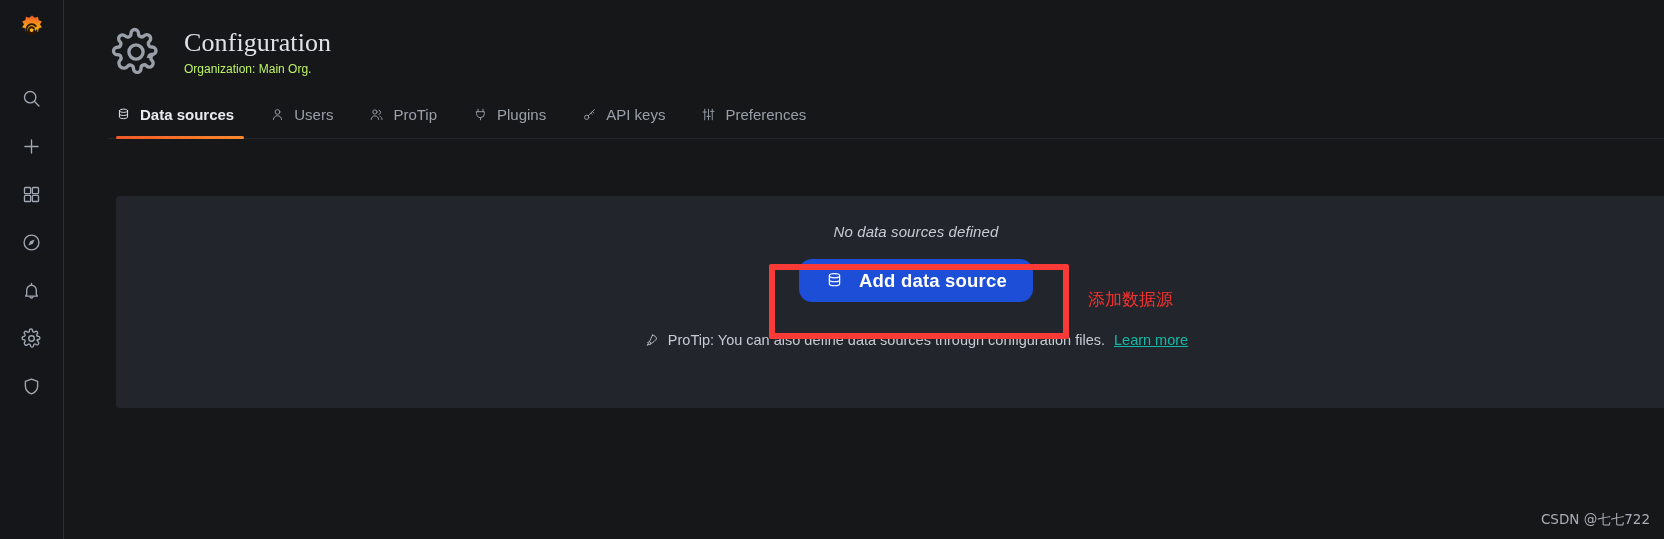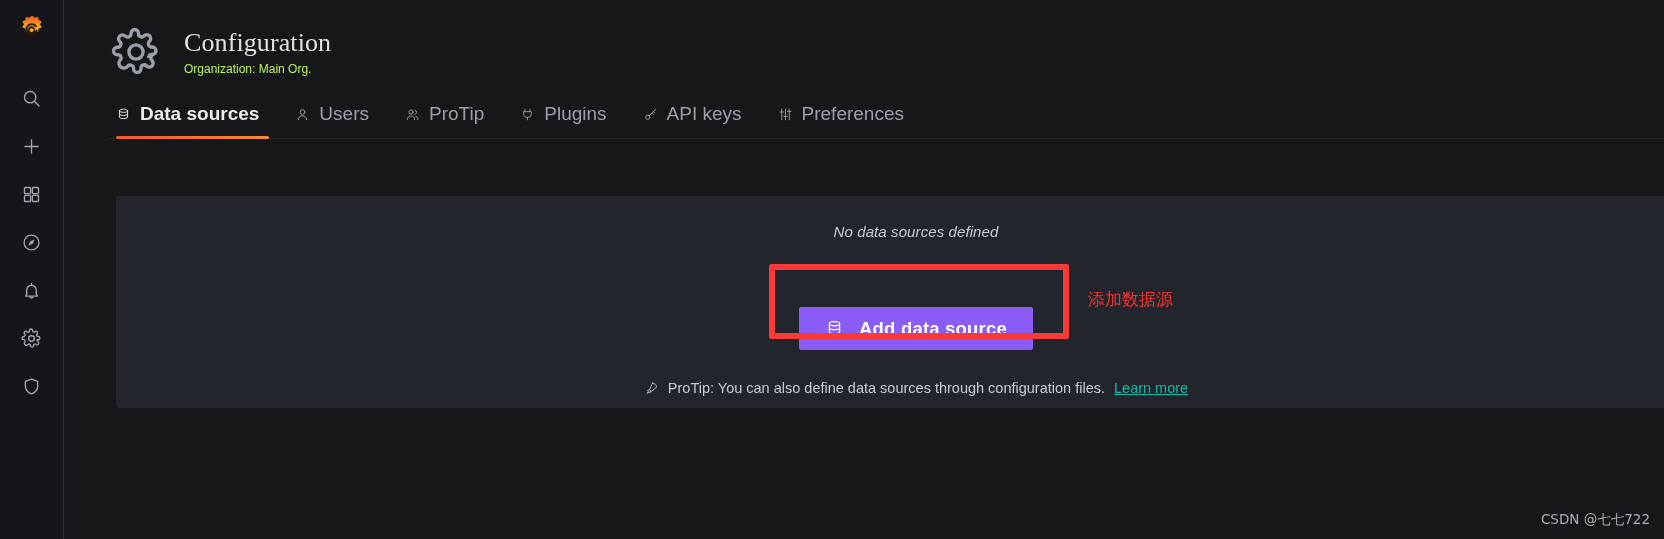--- a/index.html
+++ b/index.html
@@ -58,21 +58,21 @@
   
   .tabs {
     display: flex; align-items: flex-end; gap: 0;
     margin-top: 22px; height: 37px;
     border-bottom: 1px solid #23262b;
     width: calc(100% - 0px);
   }
   .tab {
     display: flex; align-items: center; gap: 9px;
     padding: 0 18px 11px 18px;
-    font-size: 19px; color: #9aa0aa; cursor: pointer;
+    font-size: 15px; color: #9aa0aa; cursor: pointer;
     position: relative; height: 37px; white-space: nowrap;
   }
   .tab:first-child { padding-left: 8px; }
   .tab svg { width: 15px; height: 15px; stroke: #9aa0aa; fill: none; stroke-width: 1.5;
     stroke-linecap: round; stroke-linejoin: round; display:block; }
   .tab.active { color: #e8ebef; font-weight: 700; }
   .tab.active svg { stroke: #e8ebef; }
   .tab.active::after {
     content: ""; position: absolute; left: 8px; right: 8px; bottom: -1px;
     height: 3px; border-radius: 2px;
@@ -86,27 +86,26 @@
     background: #22252b; border-radius: 4px;
     display: flex; flex-direction: column; align-items: center;
   }
   .empty-msg {
     margin-top: 27px; font-size: 15px; color: #c7ccd4;
     font-style: italic; letter-spacing: .1px;
   }
   .cta-wrap { margin-top: 19px; position: relative; }
   .add-btn {
     display: inline-flex; align-items: center; gap: 15px;
-    background: #8b5cf6; color: #ffffff;
-    border: none; border-radius: 2px;
+    background: #1d4ed8; color: #ffffff;
+    border: none; border-radius: 13px;
     padding: 0 26px; height: 43px;
     font-size: 18.5px; font-weight: 700; cursor: pointer;
     font-family: "Liberation Sans", sans-serif;
     letter-spacing: .2px;
-    margin-top: 48px;
   }
   .add-btn svg { width: 19px; height: 19px; stroke:#fff; fill:none; stroke-width:1.5;
     stroke-linecap: round; stroke-linejoin: round; display:block; }
 
   
   .hl-box {
     position: absolute; left: 769px; top: 264px;
     width: 300px; height: 75px;
     border: 6px solid #f93a36; border-radius: 2px;
     pointer-events: none;

